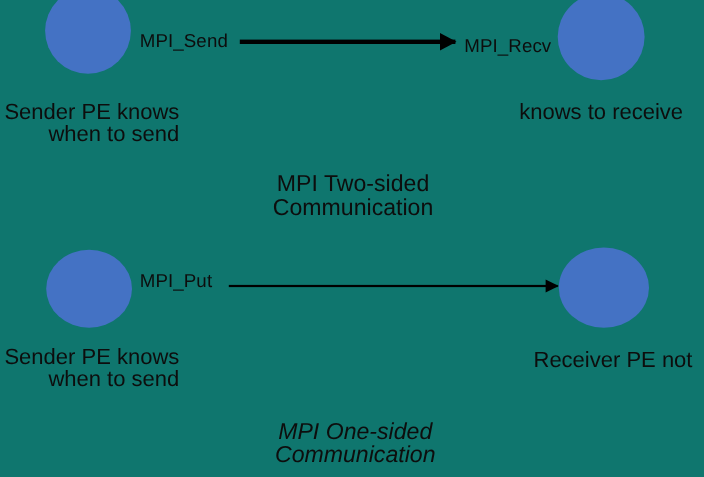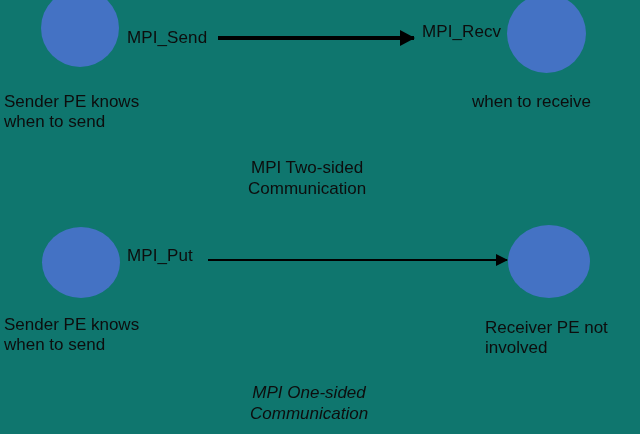--- a/index.html
+++ b/index.html
@@ -32,21 +32,21 @@
 
   
   .call-label {
     position: absolute;
     font-size: 17px;
     color: #0d0d0d;
     white-space: nowrap;
     letter-spacing: 0.1px;
   }
   .label-send { left: 127px; top: 28px; }
-  .label-recv { left: 422px; top: 22px; z-index: 3; text-align: right; }
+  .label-recv { left: 422px; top: 32px; z-index: 3; text-align: right; }
   .label-put  { left: 127px; top: 246px; text-align: right; }
 
   
   .arrow {
     position: absolute;
     height: 0;
   }
   .arrow .shaft {
     position: absolute;
     left: 0;
@@ -83,37 +83,37 @@
   }
   .arrow-bottom .shaft { width: 100%; }
   .arrow-bottom .head {
     top: -5px;
     border-width: 6px 0 6px 12px;
   }
 
   
   .desc {
     position: absolute;
-    font-size: 17px;
+    font-size: 20px;
     line-height: 20px;
     color: #0d0d0d;
-    text-align: left;
+    text-align: right;
     white-space: nowrap;
   }
   .desc-tl { left: 4px;   top: 92px;  }
   .desc-tr { left: 472px; top: 92px;  }
   .desc-bl { left: 4px;   top: 315px; }
   .desc-br { left: 485px; top: 318px; }
 
   .desc .l1, .desc .l2 { display: block; }
 
   
   .caption {
     position: absolute;
-    font-size: 17px;
+    font-size: 21px;
     line-height: 21px;
     color: #0d0d0d;
     text-align: center;
     white-space: nowrap;
   }
   .cap-top    { left: 248px; top: 157px; }
   .cap-bottom { left: 250px; top: 382px; font-style: italic; }
   .caption .l1, .caption .l2 { display: block; }
 </style>
 </head>
@@ -133,21 +133,21 @@
   <div class="call-label label-recv">MPI_Recv</div>
 
   <div class="pe-circle pe-tr"></div>
 
   <div class="desc desc-tl">
     <span class="l1">Sender PE knows</span>
     <span class="l2">when to send</span>
   </div>
 
   <div class="desc desc-tr">
-    <span class="l2">when to receive</span>
+    <span class="l2">knows to receive</span>
   </div>
 
   <div class="caption cap-top">
     <span class="l1">MPI Two-sided</span>
     <span class="l2">Communication</span>
   </div>
 
   <div class="pe-circle pe-bl"></div>
 
   <div class="call-label label-put">MPI_Put</div>
@@ -159,21 +159,20 @@
 
   <div class="pe-circle pe-br"></div>
 
   <div class="desc desc-bl">
     <span class="l1">Sender PE knows</span>
     <span class="l2">when to send</span>
   </div>
 
   <div class="desc desc-br">
     <span class="l1">Receiver PE not</span>
-    <span class="l2">involved</span>
   </div>
 
   <div class="caption cap-bottom">
     <span class="l1">MPI One-sided</span>
     <span class="l2">Communication</span>
   </div>
 
 </div>
 
 </body></html>

